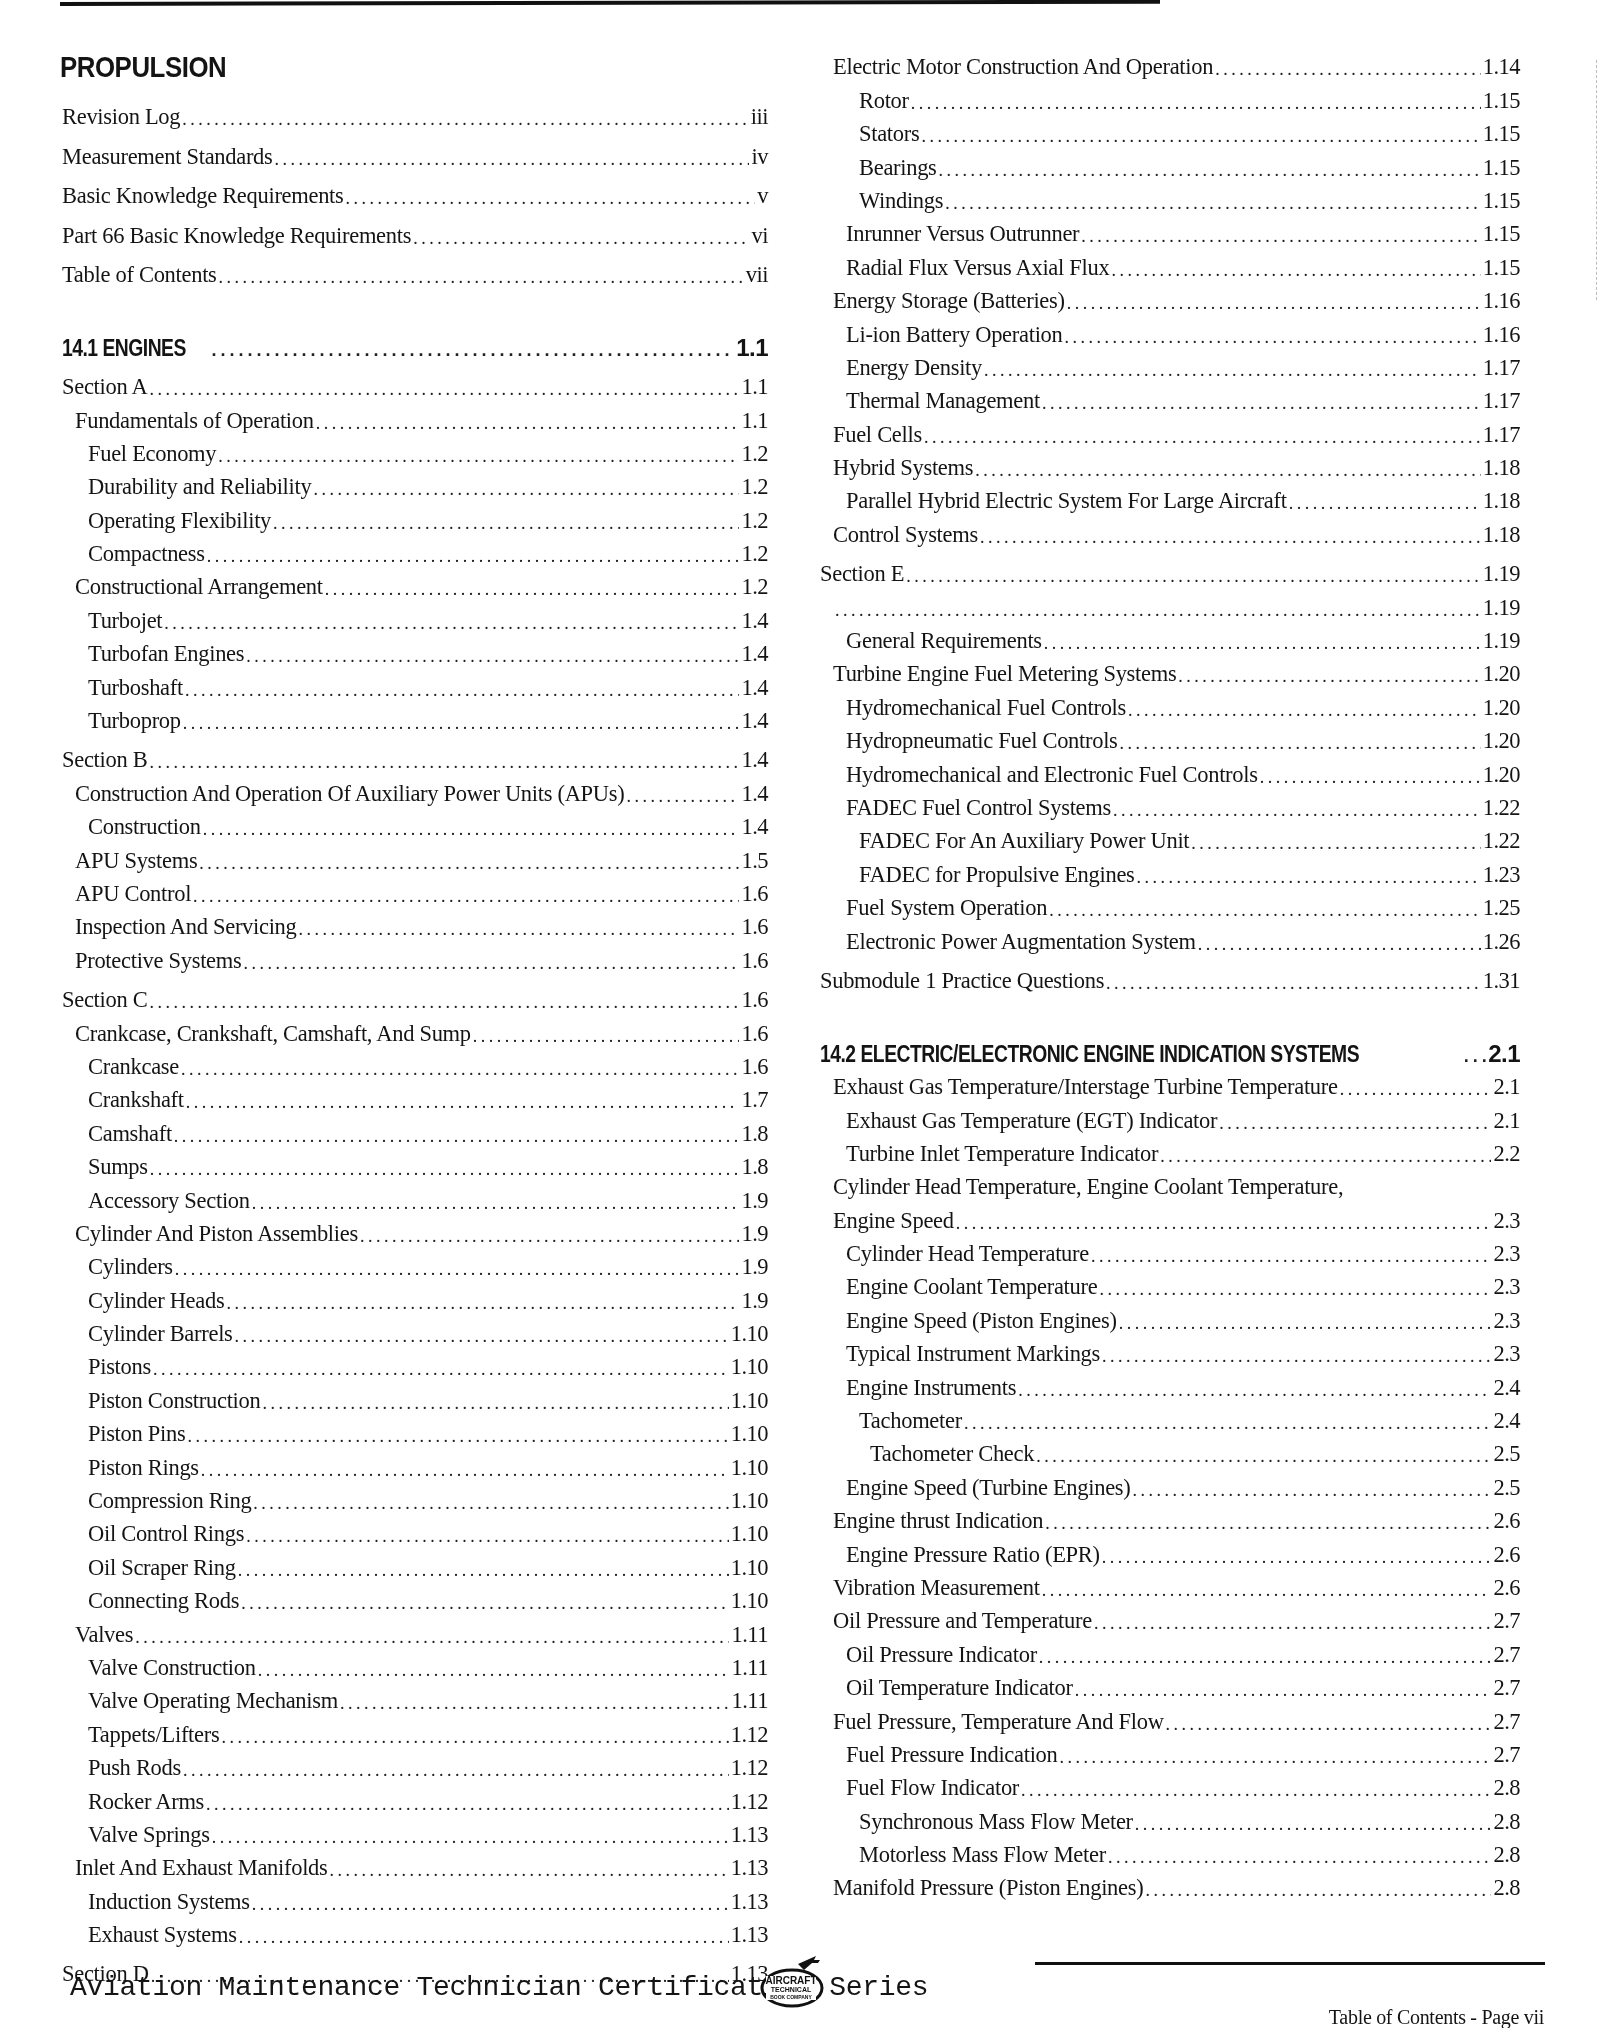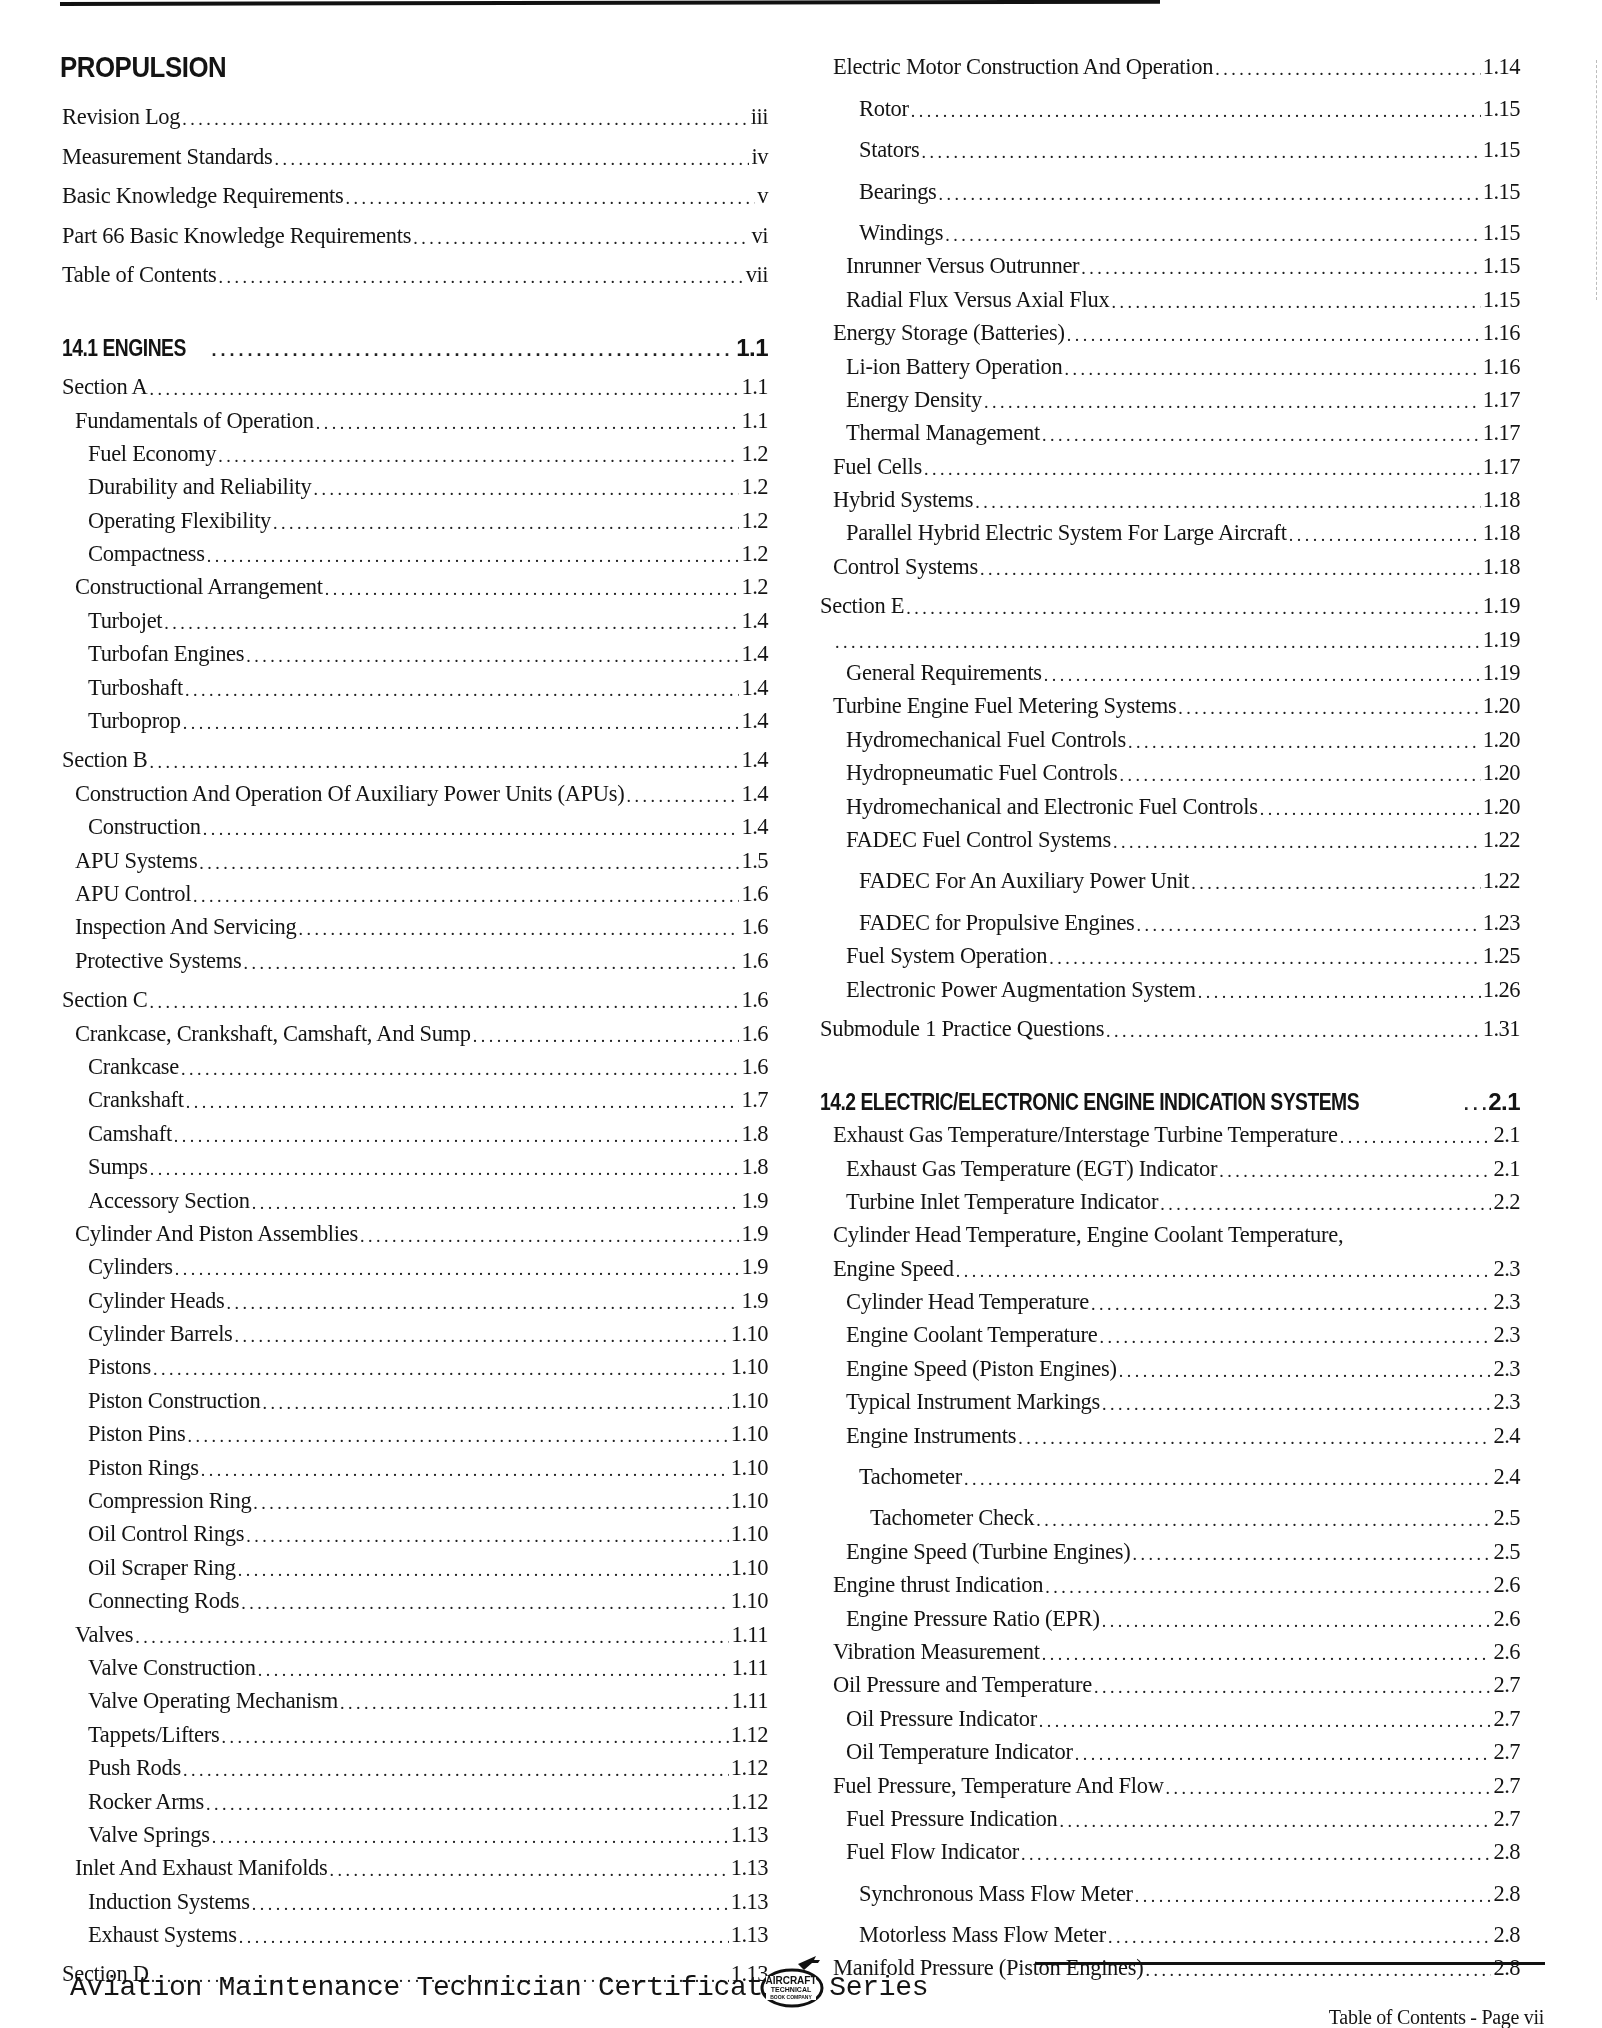--- a/index.html
+++ b/index.html
@@ -16,21 +16,21 @@
   .row .lbl { flex:0 0 auto; letter-spacing:-0.3px; }
   .row .dots { flex:1 1 auto; overflow:hidden; margin:0 2px; letter-spacing:5.2px; color:#222; font-size:18px; line-height:24px; }
   .row .dots::before { content:". . . . . . . . . . . . . . . . . . . . . . . . . . . . . . . . . . . . . . . . . . . . . . . . . . . . . . . . . . . . . . . . . . . . . . . . . . . . . . . . . . . . . . . . . . . . . . . . . . . ."; letter-spacing:0; word-spacing:-1px; }
   .row .pg { flex:0 0 auto; letter-spacing:-0.5px; }
   .row.blank { height:33.4px; }
   .row.heading { font-family:"Liberation Sans","DejaVu Sans",sans-serif; font-weight:bold; font-size:23px; }
   .row.heading .lbl { transform:scaleX(0.84); transform-origin:left; letter-spacing:-0.6px; }
   .row.heading .dots { font-weight:bold; }
   .row.heading .pg { font-size:24px; }
   .row.wrap { height:33.4px;align-items:flex-end; }
-  .l0 { padding-left:0;margin-top:6px; } .l1 { padding-left:13px; } .l2 { padding-left:26px; } .l3 { padding-left:39px;margin-top:8px; }
+  .l0 { padding-left:0;margin-top:6px; } .l1 { padding-left:13px; } .l2 { padding-left:26px; } .l3 { padding-left:39px; }
   .footer-left { position:absolute; left:70px; top:1972px; font-size:28px; letter-spacing:-0.3px;font-family:Liberation Mono, monospace; }
   .footer-right { position:absolute; right:58px; top:1972px; font-size:20px; letter-spacing:-0.3px;margin-top:34px; }
   .footer-rule { position:absolute; left:1035px; top:1962px; width:510px; height:3px; background:#111; }
   .logo { position:absolute; left:758px; top:1950px; width:70px; height:64px; }
 </style>
 </head>
 <body>
 
 <div class="top-rule"></div>
 <div class="scan-artifact"></div>

